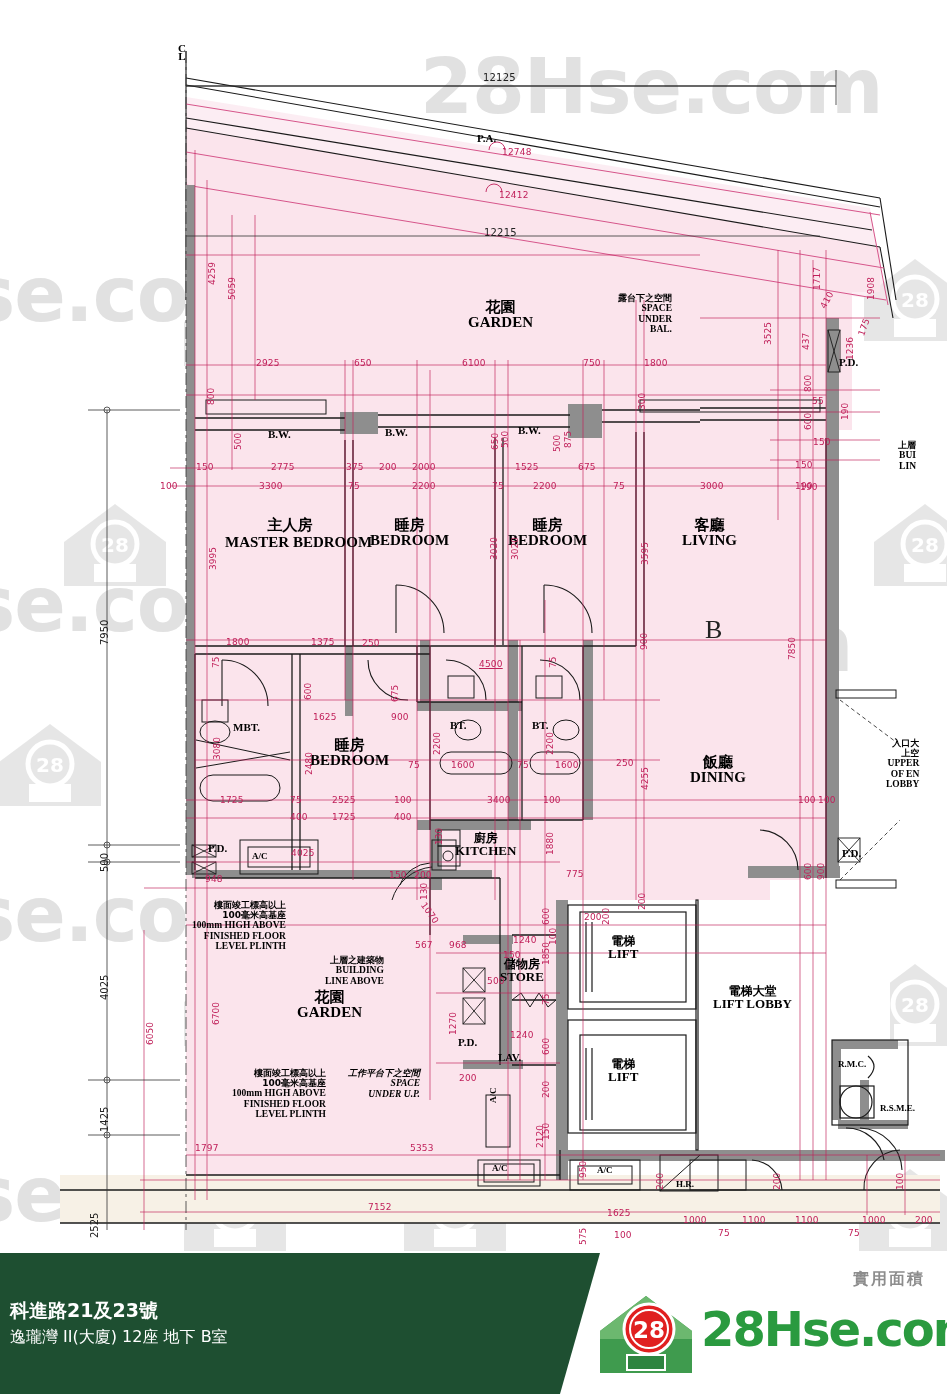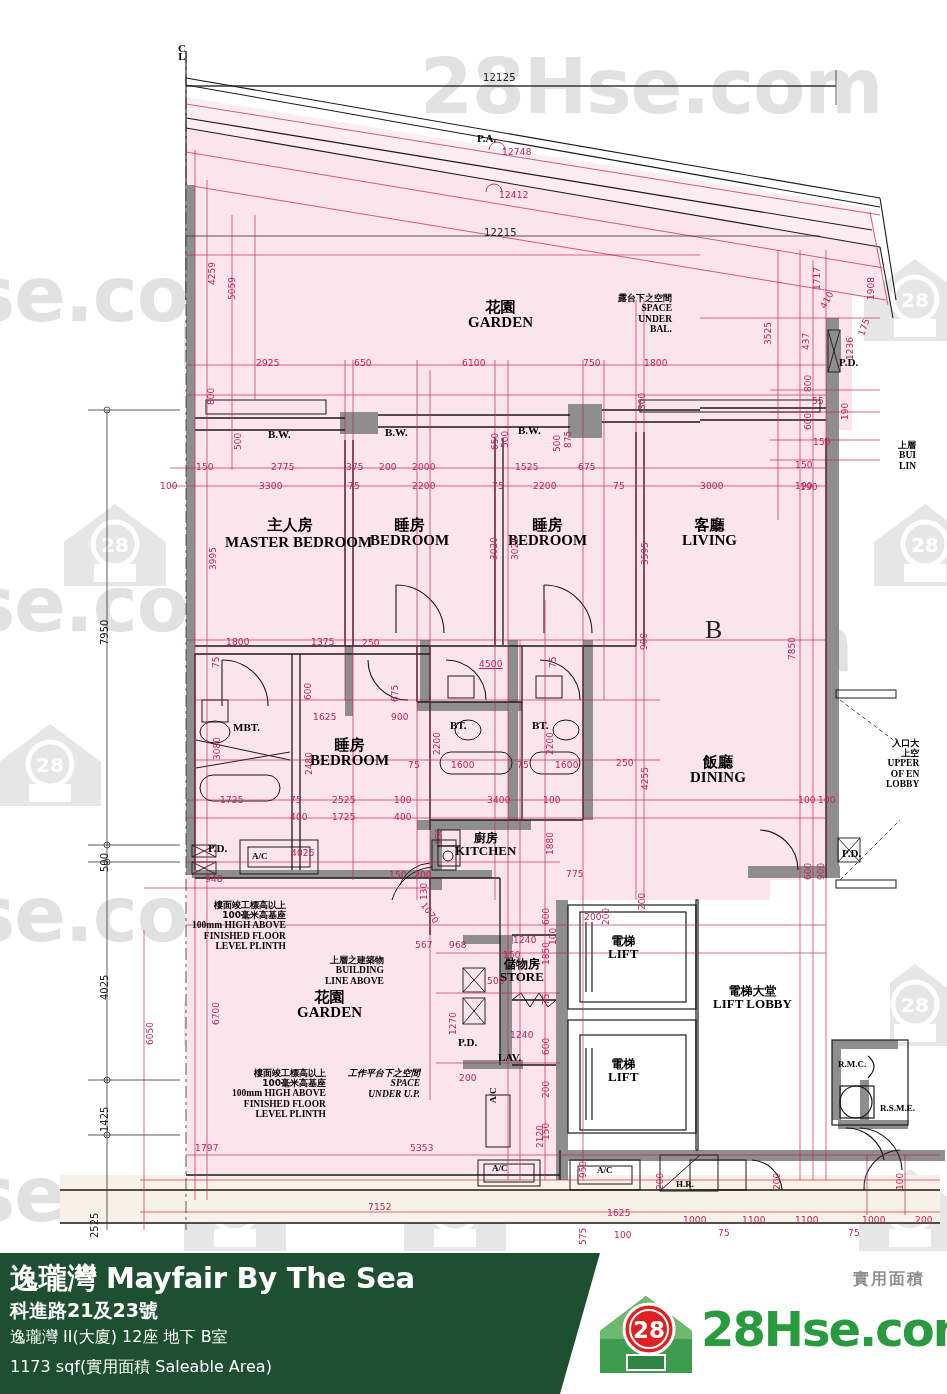--- a/index.html
+++ b/index.html
@@ -794,24 +794,22 @@
   <div class="dimv" style="left:772px;top:1190px;">200</div>
   <div class="dimv" style="left:895px;top:1190px;">100</div>
   <div class="dim" style="left:614px;top:1230px;">100</div>
   <div class="dimv" style="left:601px;top:925px;">200</div>
   <div class="dim" style="left:584px;top:912px;">200</div>
 
 </div>
 
 <div id="footer">
   <div id="greenbar"></div>
-  <div id="ftitle">逸瓏灣 Mayfair By The Sea</div>
   <div id="faddr">科進路21及23號</div>
   <div id="funit">逸瓏灣 II(大廈) 12座 地下 B室</div>
-  <div id="farea">1173 sqf(實用面積 Saleable Area)</div>
 
   <div id="brand">
     <div id="brandcn">實用面積</div>
     <div id="logohouse">
       <svg width="98" height="84" viewBox="0 0 98 84">
         <path d="M49 3 L95 38 L95 80 L3 80 L3 38 Z" fill="#3f9b4e"></path>
         <path d="M49 3 L95 38 L95 46 L3 46 L3 38 Z" fill="#6cb86f"></path>
         <rect x="30" y="62" width="38" height="15" fill="#2e8440" stroke="#fff" stroke-width="2"></rect>
         <circle cx="52" cy="36" r="25" fill="#e02020" stroke="#fff" stroke-width="3"></circle>
         <circle cx="52" cy="36" r="19" fill="none" stroke="#fff" stroke-width="2"></circle>

